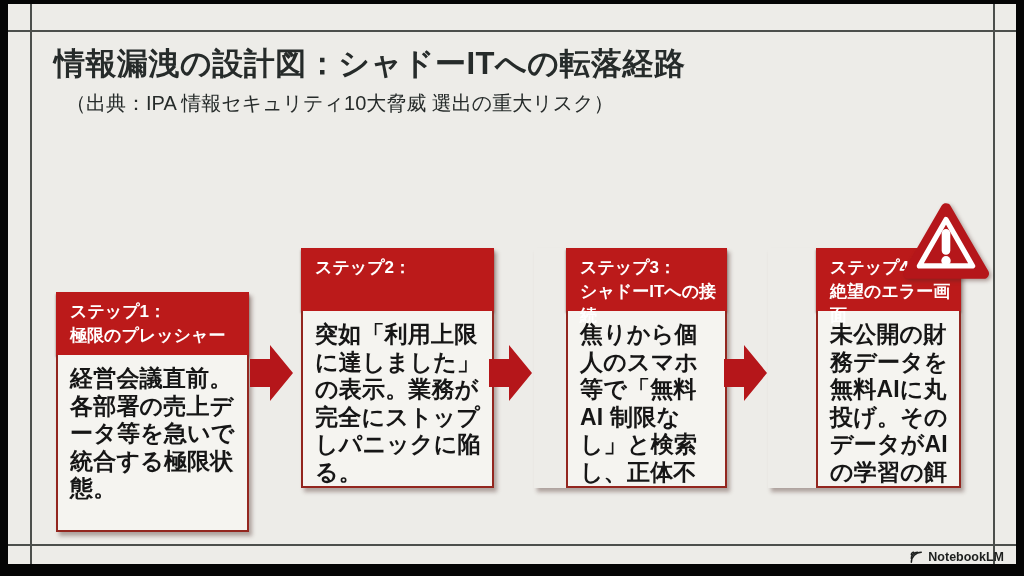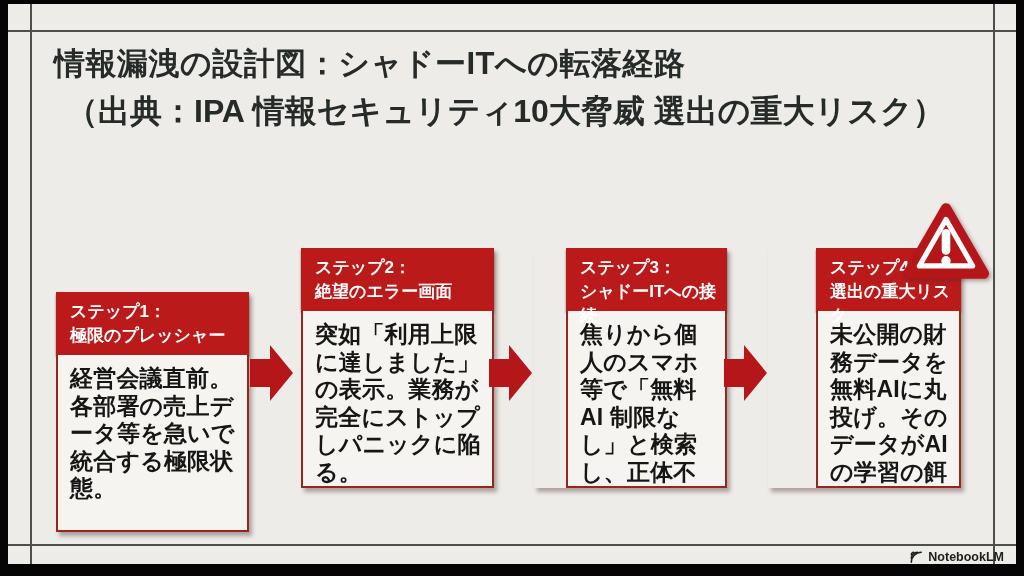--- a/index.html
+++ b/index.html
@@ -14,22 +14,22 @@
   .rule.h { left:0; width:1008px; height:2px; }
   .rule.v { top:0; height:564px; width:2px; }
   .rule.top { top:26px; }
   .rule.bottom { top:540px; }
   .rule.left { left:22px; }
   .rule.right { left:985px; }
 
   .title-block { position:absolute; left:46px; top:40px; width:930px; }
   .page-title { font-size:31px; line-height:40px; font-weight:900;
     color:var(--text-dark,#262b2a); letter-spacing:0.5px; }
-  .page-subtitle { font-size:32px; line-height:34px; font-weight:700;
-    color:var(--text-dark,#262b2a); margin-top:10px; margin-left:12px; }
+  .page-subtitle { font-size:20px; line-height:34px; font-weight:400;
+    color:var(--text-dark,#262b2a); margin-top:2px; margin-left:12px; }
 
   .step-box { position:absolute; top:244px; width:193px; height:240px;
     box-shadow:3px 4px 4px rgba(80,50,45,0.40); }
   .step-header { height:63px; background:var(--accent-red,#bb1a1a);
     color:#fff; font-weight:800; font-size:17px; line-height:24px;
     padding:8px 6px 0 14px; box-shadow:0 2px 2px rgba(70,25,20,0.55); }
   .step-body { height:177px; background:var(--box-bg,#f5f4f0);
     border:2px solid var(--box-border,#93261f); border-top:none;
     padding:10px 11px 0 12px; font-size:23px; line-height:27.5px;
     font-weight:700; color:#161616; letter-spacing:0.2px;
@@ -74,21 +74,20 @@
 
     <div class="flow-arrow" style="left:242px;">
       <svg viewBox="0 0 43 56">
           <path d="M0,14 L20,14 L20,0 L43,28 L20,56 L20,42 L0,42 Z" fill="#b5161a"></path>
         </svg>
     </div>
 
     <div class="step-box" style="left:293px;">
       <div class="step-header">
         <div>ステップ2：</div>
-        <div>絶望のエラー画面</div>
       </div>
       <div class="step-body">突如「利用上限に達しました」の表示。業務が完全にストップしパニックに陥る。</div>
     </div>
 
     <div class="flow-arrow" style="left:481px;">
       <svg viewBox="0 0 43 56">
           <path d="M0,14 L20,14 L20,0 L43,28 L20,56 L20,42 L0,42 Z" fill="#b5161a"></path>
         </svg>
     </div>
 
@@ -102,21 +101,21 @@
 
     <div class="flow-arrow" style="left:716px;">
       <svg viewBox="0 0 43 56">
           <path d="M0,14 L20,14 L20,0 L43,28 L20,56 L20,42 L0,42 Z" fill="#b5161a"></path>
         </svg>
     </div>
 
     <div class="step-box" style="left:760px;padding-left:48px;">
       <div class="step-header">
         <div>ステップ4：</div>
-        <div>選出の重大リスク</div>
+        <div>絶望のエラー画面</div>
       </div>
       <div class="step-body">未公開の財務データを無料AIに丸投げ。そのデータがAIの学習の餌となり、後に競へ後に競合へ出力される大惨事へ。</div>
     </div>
 
     <div class="warning">
       <svg viewBox="0 0 100 92">
         <path d="M50,8 L94,84 L6,84 Z" fill="#b5161a" stroke="#b5161a" stroke-width="12" stroke-linejoin="round"></path>
         <path d="M50,21 L81,75 L19,75 Z" fill="none" stroke="#ffffff" stroke-width="6" stroke-linejoin="round"></path>
         <line x1="50" y1="37" x2="50" y2="57" stroke="#ffffff" stroke-width="10" stroke-linecap="round"></line>
         <circle cx="50" cy="69" r="5.5" fill="#ffffff"></circle>

